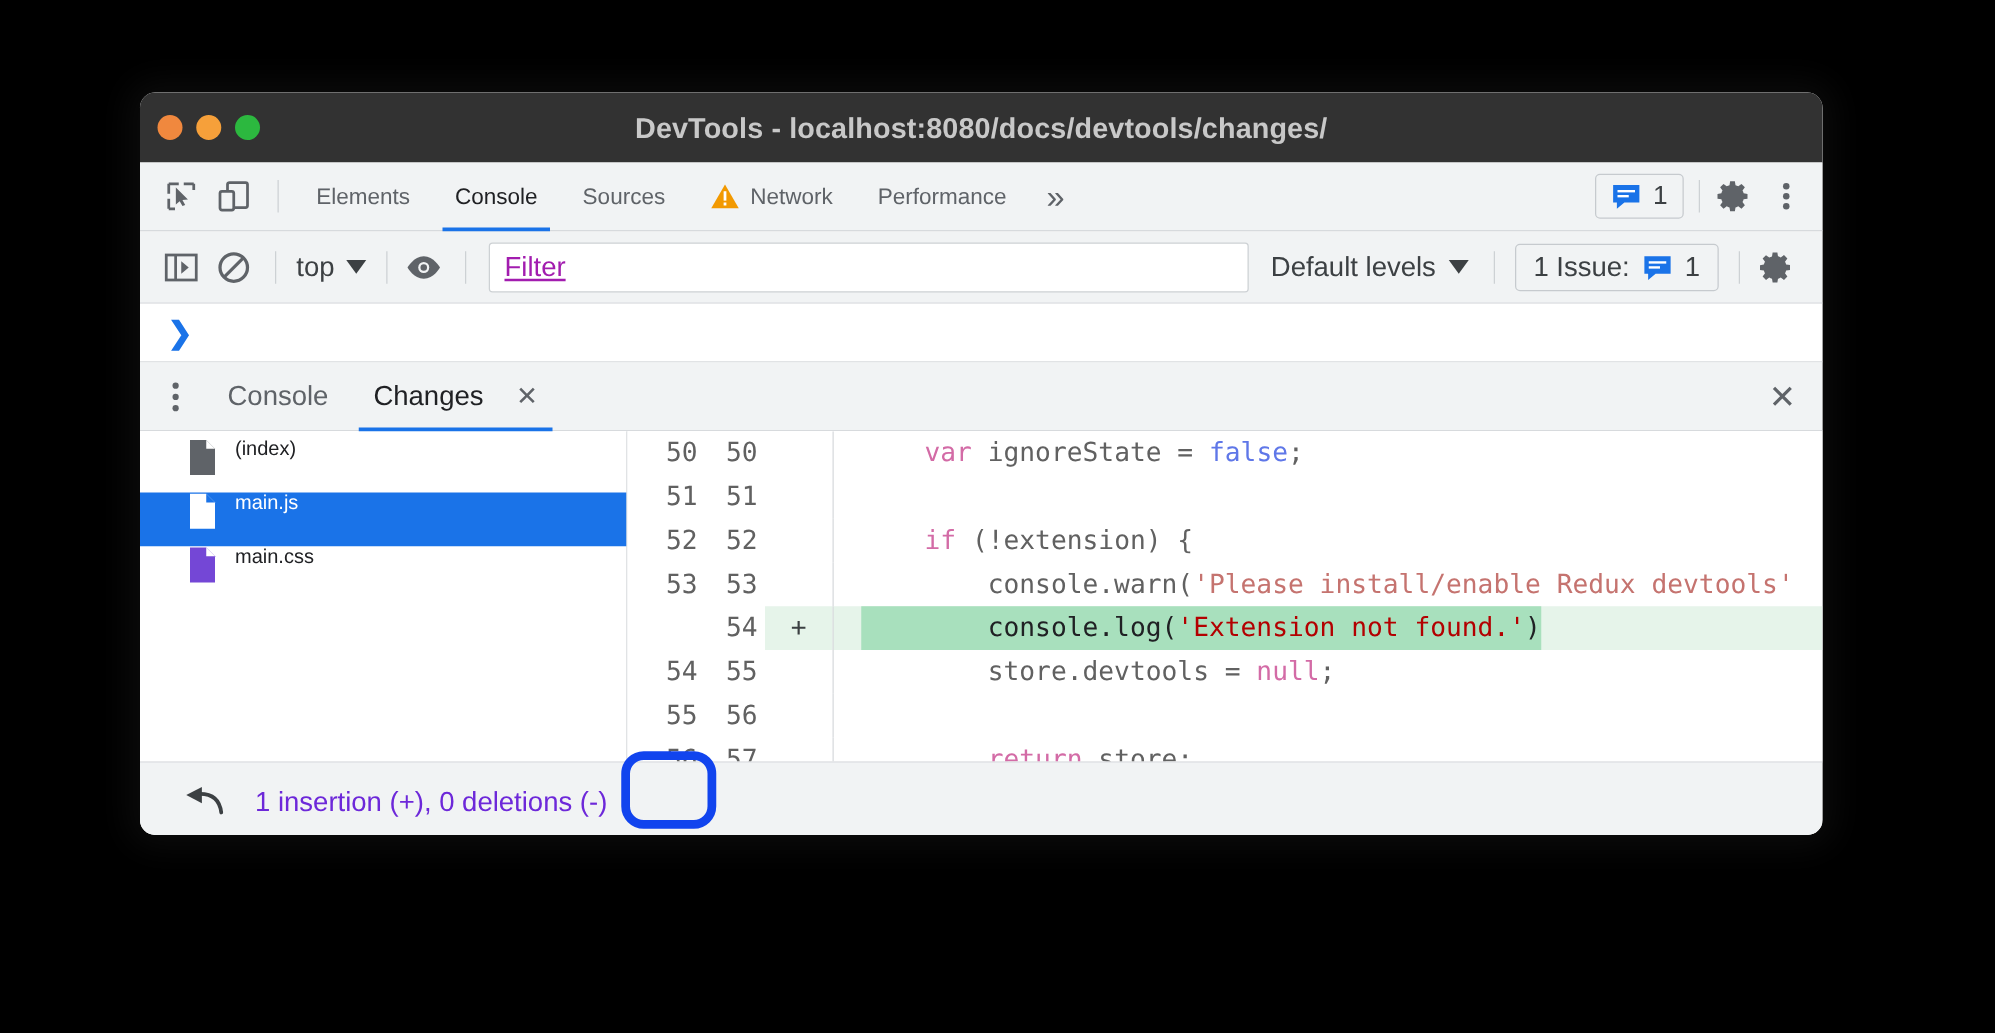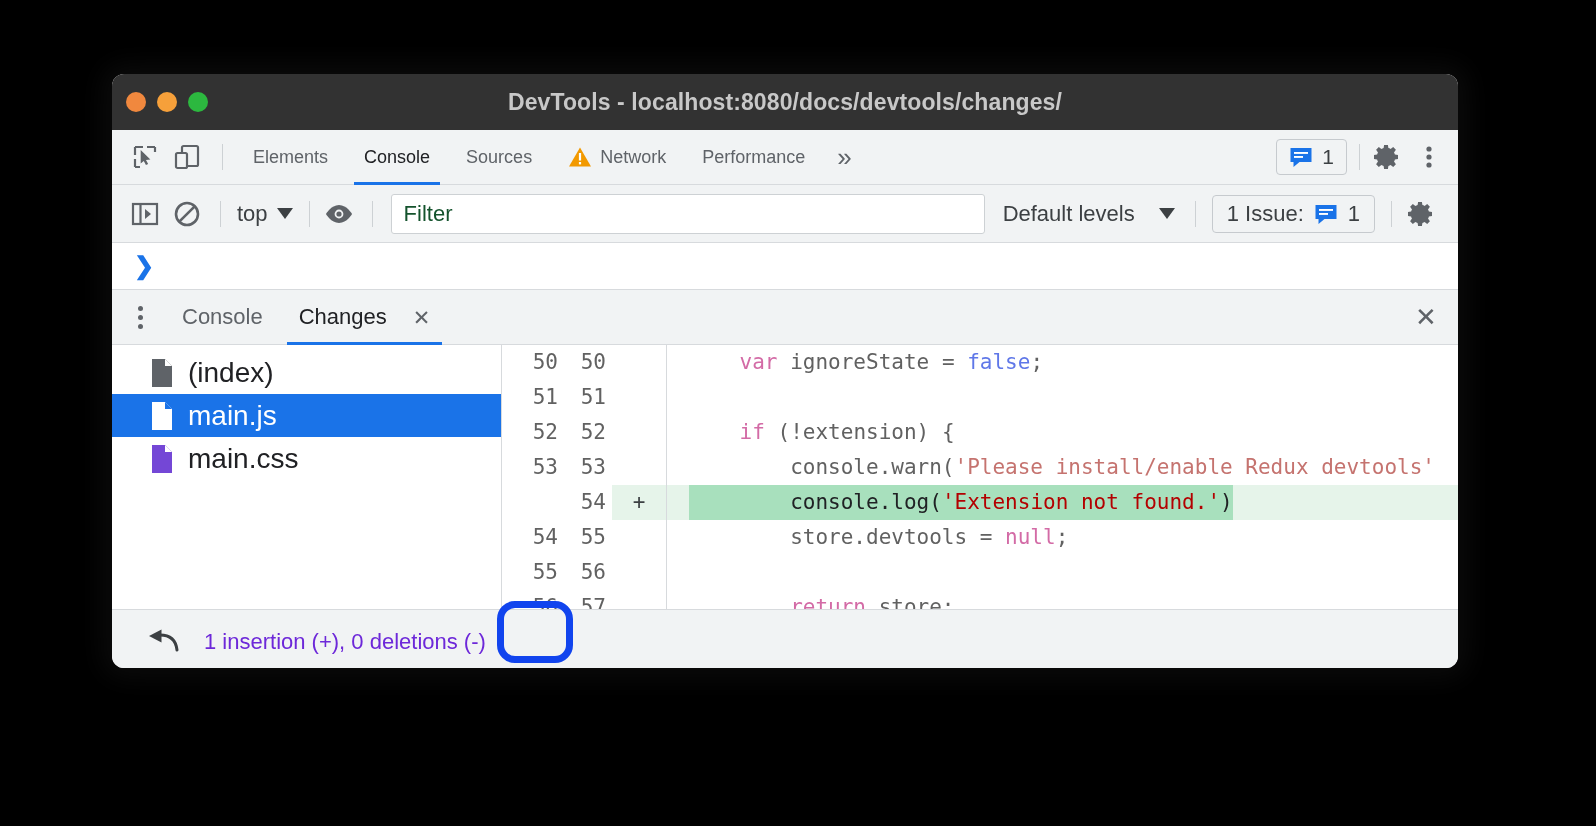--- a/index.html
+++ b/index.html
@@ -134,22 +134,22 @@
     flex: 1 1 auto;
     height: 40px;
     background: #ffffff;
     border: 1px solid #cdd1d4;
     border-radius: 3px;
     display: flex; align-items: center;
     padding: 0 12px;
     margin: 0 8px;
     box-sizing: border-box;
   }
-  .filter-box .ph { font-size: 22px; color: #14532d; }
-  .levels { display: flex; align-items: center; gap: 24px; padding: 0 10px; }
+  .filter-box .ph { font-size: 22px; color: #a21caf; text-decoration: underline; }
+  .levels { display: flex; align-items: center; gap: 10px; padding: 0 10px; }
   .issue-pill2 {
     display: flex; align-items: center; gap: 10px;
     border: 1px solid #c6cace;
     border-radius: 4px;
     padding: 5px 14px;
     margin: 0 6px;
   }
 
   
   .prompt-row {
@@ -216,24 +216,24 @@
   .file-list {
     width: 390px;
     min-width: 390px;
     border-right: 1px solid #d7dadd;
     padding-top: 6px;
     box-sizing: border-box;
     background: #ffffff;
   }
   .file-row {
     height: 43px;
-    display: flex; align-items: center;
+    display: flex; 
     padding-left: 38px;
     gap: 14px;
-    font-size: 28px;
+    font-size: 16px;
     color: #202124;
     box-sizing: border-box;
   }
   .file-row.selected { background: #1a73e8; color: #ffffff; }
   .fico { width: 24px; height: 30px; position: relative; flex: none; }
 
   .code-pane {
     flex: 1 1 auto;
     position: relative;
     overflow: hidden;

